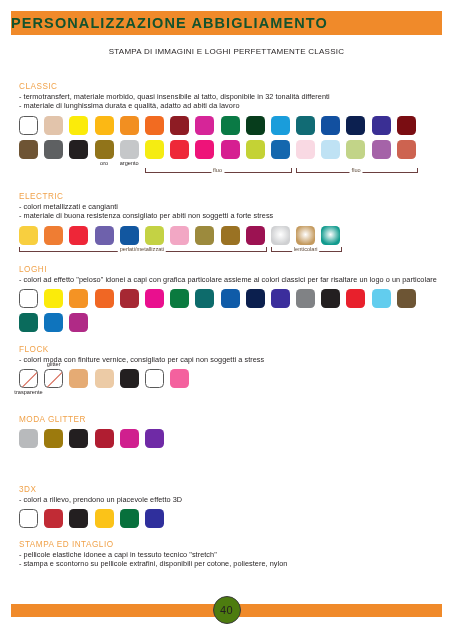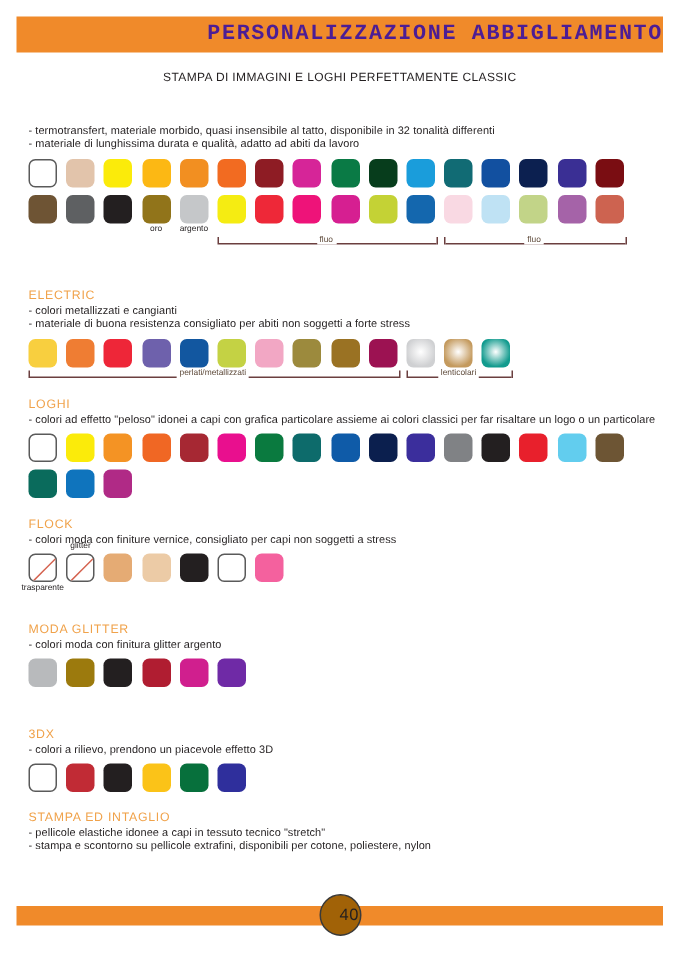--- a/index.html
+++ b/index.html
@@ -25,28 +25,27 @@
   
   .header-bar {
     position: absolute;
     left: 11px;
     top: 11px;
     width: 431px;
     height: 24px;
     background: #f08a2a;
   }
   .header-title {
-    color: #4c1d95;
+    color: #14532d;
     font-size: 14.5px;
     letter-spacing: 1.1px;
     font-weight: bold;
-    text-align: right;
+    text-align: left;
     line-height: 24px;
     white-space: nowrap;
-    font-family: Liberation Mono, monospace;
   }
   .subtitle {
     position: absolute;
     left: 0;
     top: 47px;
     width: 453px;
     text-align: center;
     font-size: 8px;
     letter-spacing: 0.25px;
     color: #231f20;
@@ -168,43 +167,44 @@
     background: #f08a2a;
   }
   .page-badge {
     position: absolute;
     left: 50%;
     top: 596px;
     transform: translateX(-50%);
     width: 28px;
     height: 28px;
     border-radius: 50%;
-    background: #a16207;
+    background: #4d7c0f;
     border: 1px solid #3a3a3a;
     box-sizing: border-box;
-    text-align: right;
+    text-align: center;
     line-height: 26px;
     font-size: 11px;
     letter-spacing: 0.5px;
     color: #231f20;
   }
 </style>
 </head>
 <body>
 
 <div class="page">
 
   <div class="header-bar">
     <div class="header-title">PERSONALIZZAZIONE ABBIGLIAMENTO</div>
   </div>
 
   <div class="subtitle">STAMPA DI IMMAGINI E LOGHI PERFETTAMENTE CLASSIC</div>
 
   <div id="sections-host">
       <div class="section" style="top: 82px;">
+        <div class="sec-title">CLASSIC</div>
         <div class="sec-line wrap">- termotransfert, materiale morbido, quasi insensibile al tatto, disponibile in 32 tonalità differenti</div>
         <div class="sec-line">- materiale di lunghissima durata e qualità, adatto ad abiti da lavoro</div>
         <div class="swatch-row">
           <div class="swatch-cell">
             <div class="swatch outlined" title="#ffffff" style="background: rgb(255, 255, 255);"></div>
           </div>
           <div class="swatch-cell">
             <div class="swatch" title="#e2c4ab" style="background: rgb(226, 196, 171);"></div>
           </div>
           <div class="swatch-cell">
@@ -450,21 +450,20 @@
           <div class="swatch-cell">
             <div class="swatch outlined" title="#ffffff" style="background: rgb(255, 255, 255);"></div>
           </div>
           <div class="swatch-cell">
             <div class="swatch" title="#f4619e" style="background: rgb(244, 97, 158);"></div>
           </div>
         </div>
       </div>
       <div class="section" style="top: 415px;">
         <div class="sec-title">MODA GLITTER</div>
-        <div class="sec-line">- colori moda con finitura glitter argento</div>
         <div class="swatch-row">
           <div class="swatch-cell">
             <div class="swatch" title="#b8babc" style="background: rgb(184, 186, 188);"></div>
           </div>
           <div class="swatch-cell">
             <div class="swatch" title="#9c7a0d" style="background: rgb(156, 122, 13);"></div>
           </div>
           <div class="swatch-cell">
             <div class="swatch" title="#231f20" style="background: rgb(35, 31, 32);"></div>
           </div>

